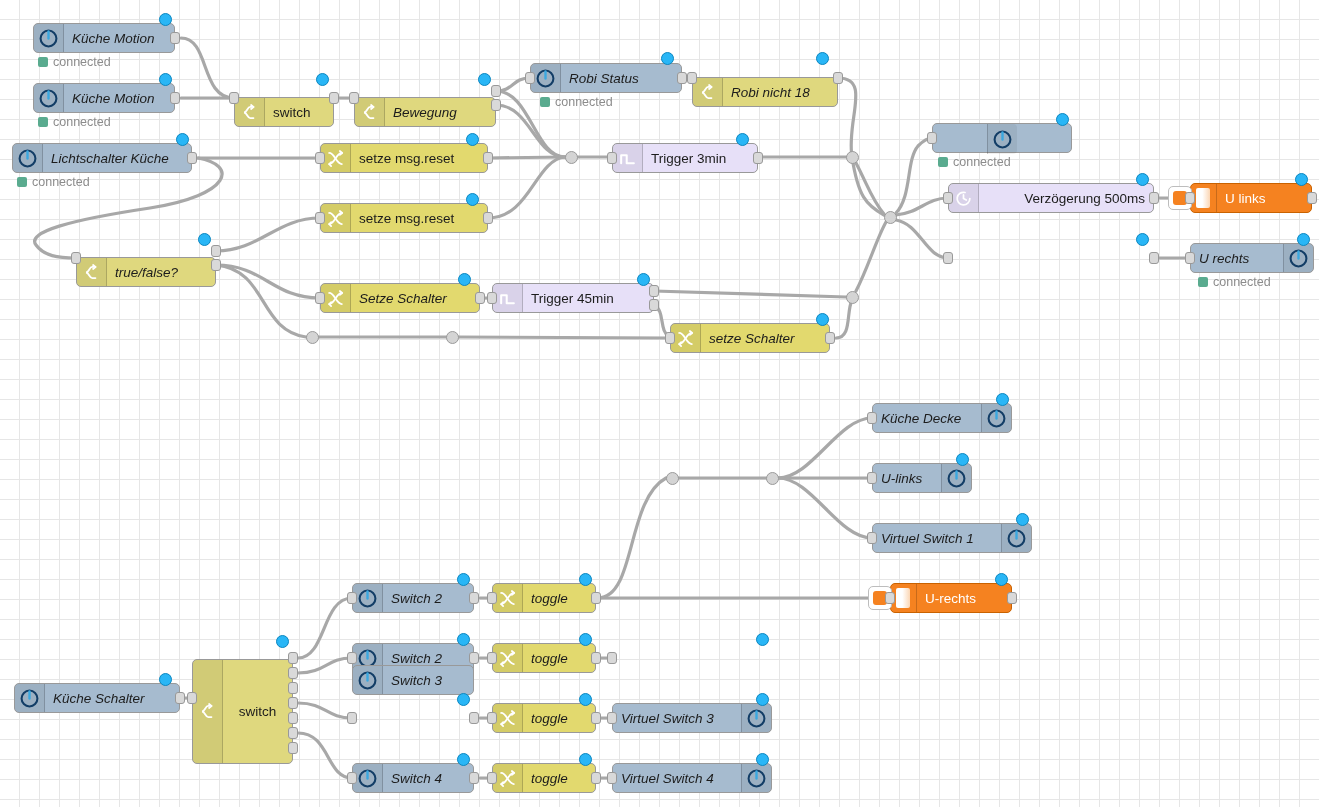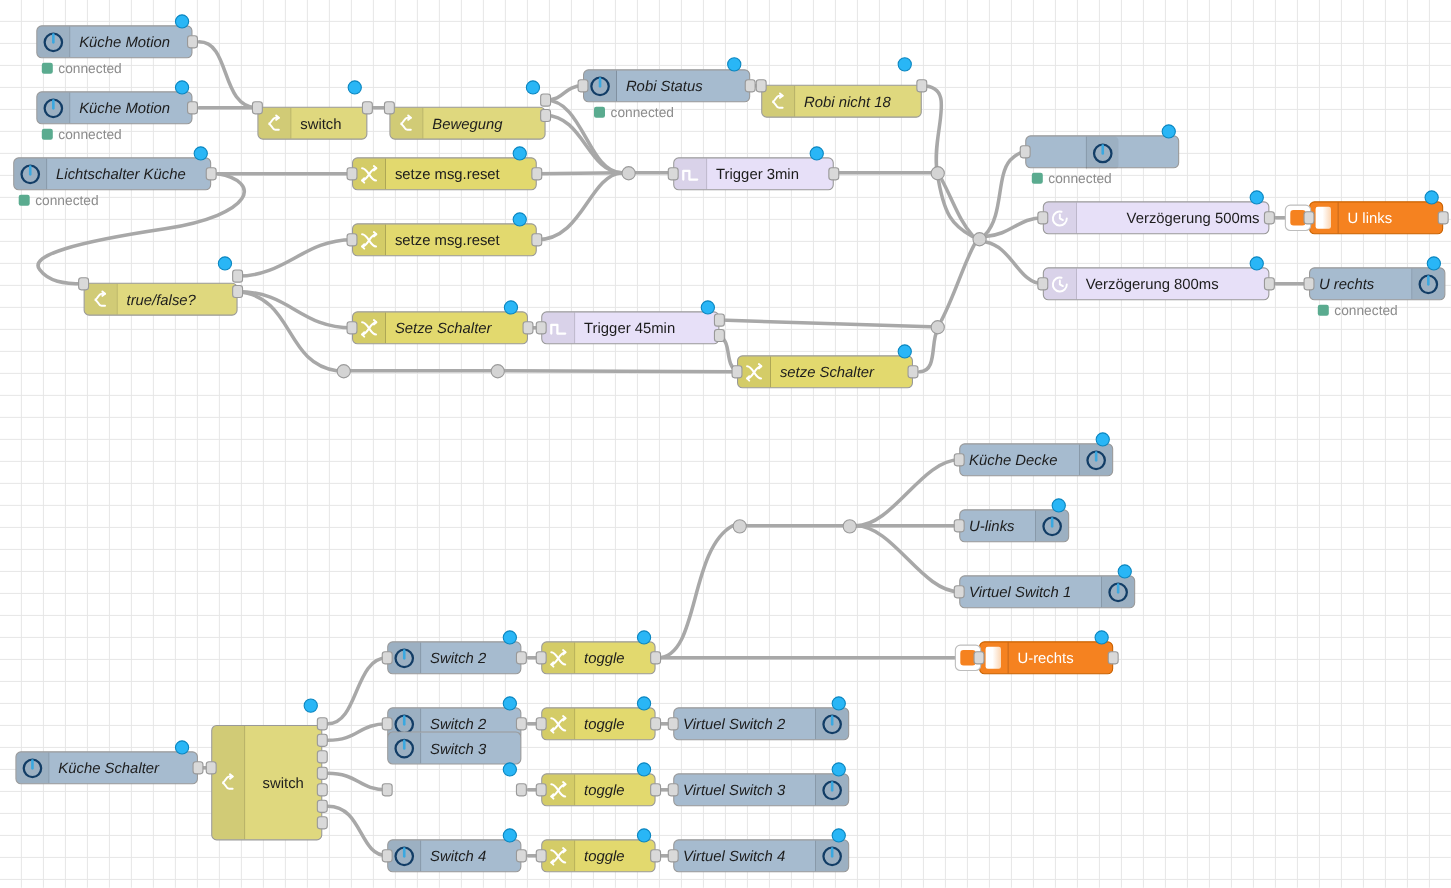--- a/index.html
+++ b/index.html
@@ -419,29 +419,20 @@
           <path d="M20 12 A8 8 0 1 1 14 4.4" fill="none" stroke="#fff" stroke-width="2.2" stroke-linecap="round"></path>
           <path d="M12 7.5 L12 12 L15.5 14" fill="none" stroke="#fff" stroke-width="2.2" stroke-linecap="round"></path>
         </svg>
     </div>
     <span class="lbl center">Verzögerung 500ms</span>
   </div>
   <div class="port" style="left:943px;top:192px;"></div>
   <div class="port" style="left:1149px;top:192px;"></div>
   <div class="statusdot" style="left:1136px;top:173px;"></div>
 
-  <div class="node n-delay" style="left:948px;top:243px;width:206px;">
-    <div class="icn icn-l">
-      <svg viewBox="0 0 24 24">
-          <path d="M20 12 A8 8 0 1 1 14 4.4" fill="none" stroke="#fff" stroke-width="2.2" stroke-linecap="round"></path>
-          <path d="M12 7.5 L12 12 L15.5 14" fill="none" stroke="#fff" stroke-width="2.2" stroke-linecap="round"></path>
-        </svg>
-    </div>
-    <span class="lbl center">Verzögerung 800ms</span>
-  </div>
   <div class="port" style="left:943px;top:252px;"></div>
   <div class="port" style="left:1149px;top:252px;"></div>
   <div class="statusdot" style="left:1136px;top:233px;"></div>
 
   <div class="node n-link" style="left:1190px;top:183px;width:122px;border-color:#c96200;">
     <div class="linkbtn">
         <i></i>
       </div>
     <div class="icn" style="flex:0 0 26px;width:26px;border-right:1px solid rgba(0,0,0,.18);justify-content:flex-start;padding-left:5px;">
       <span class="linkicon"></span>
@@ -653,29 +644,20 @@
           <path d="M17.5 2.5 L20.5 5 L17.5 7.5" fill="none" stroke="#fff" stroke-width="2.2" stroke-linecap="round" stroke-linejoin="round"></path>
           <path d="M6.5 16.5 L4 19 L6.5 21.5" fill="none" stroke="#fff" stroke-width="2.2" stroke-linecap="round" stroke-linejoin="round"></path>
         </svg>
     </div>
     <span class="lbl center">toggle</span>
   </div>
   <div class="port" style="left:487px;top:772px;"></div>
   <div class="port" style="left:591px;top:772px;"></div>
   <div class="statusdot" style="left:579px;top:753px;"></div>
 
-  <div class="node n-in italic" style="left:612px;top:643px;width:160px;">
-    <span class="lbl center">Virtuel Switch 2</span>
-    <div class="icn icn-r">
-      <svg viewBox="0 0 24 24">
-          <circle cx="12" cy="12" r="10" fill="none" stroke="#123d66" stroke-width="2.6"></circle>
-          <path d="M12 3 L12 12" stroke="#3aa8e0" stroke-width="3" stroke-linecap="round"></path>
-        </svg>
-    </div>
-  </div>
   <div class="port" style="left:607px;top:652px;"></div>
   <div class="statusdot" style="left:756px;top:633px;"></div>
 
   <div class="node n-in italic" style="left:612px;top:703px;width:160px;">
     <span class="lbl center">Virtuel Switch 3</span>
     <div class="icn icn-r">
       <svg viewBox="0 0 24 24">
           <circle cx="12" cy="12" r="10" fill="none" stroke="#123d66" stroke-width="2.6"></circle>
           <path d="M12 3 L12 12" stroke="#3aa8e0" stroke-width="3" stroke-linecap="round"></path>
         </svg>

